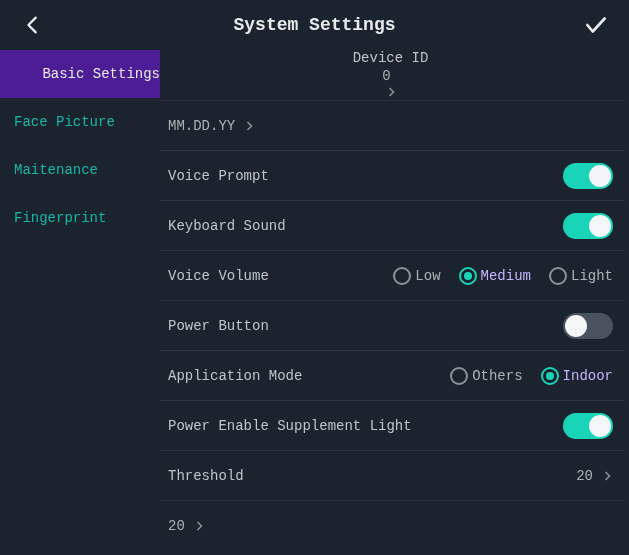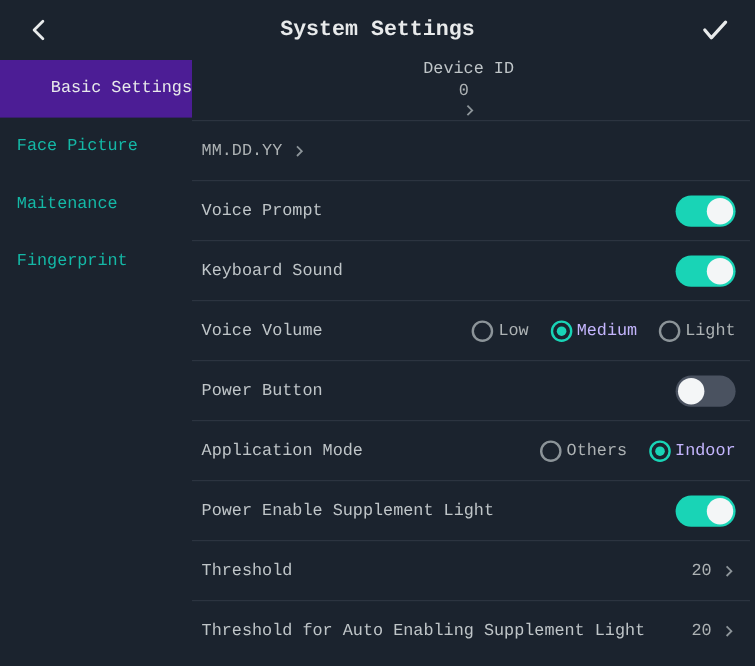--- a/index.html
+++ b/index.html
@@ -248,21 +248,20 @@
       <div class="label">Threshold</div>
       <div class="value">20</div>
       <span class="chevron">
           <svg width="12" height="16" viewBox="0 0 24 24" fill="none" stroke="#8c9499" stroke-width="3">
             <polyline points="9 4 17 12 9 20"></polyline>
           </svg>
         </span>
     </div>
 
     <div class="row">
-      <div class="label">Threshold for Auto Enabling Supplement Light</div>
       <div class="value">20</div>
       <span class="chevron">
           <svg width="12" height="16" viewBox="0 0 24 24" fill="none" stroke="#8c9499" stroke-width="3">
             <polyline points="9 4 17 12 9 20"></polyline>
           </svg>
         </span>
     </div>
 
   </div>
 </div>

